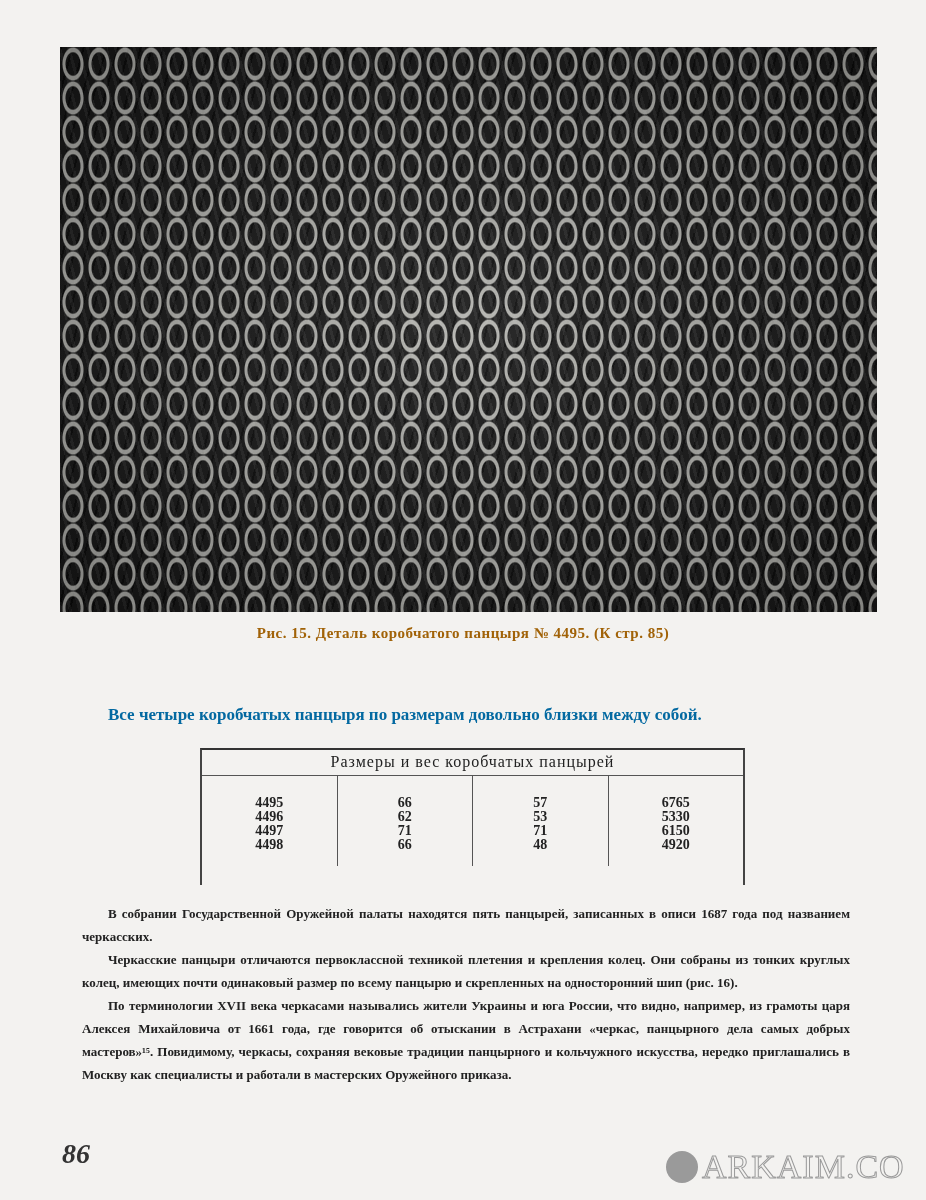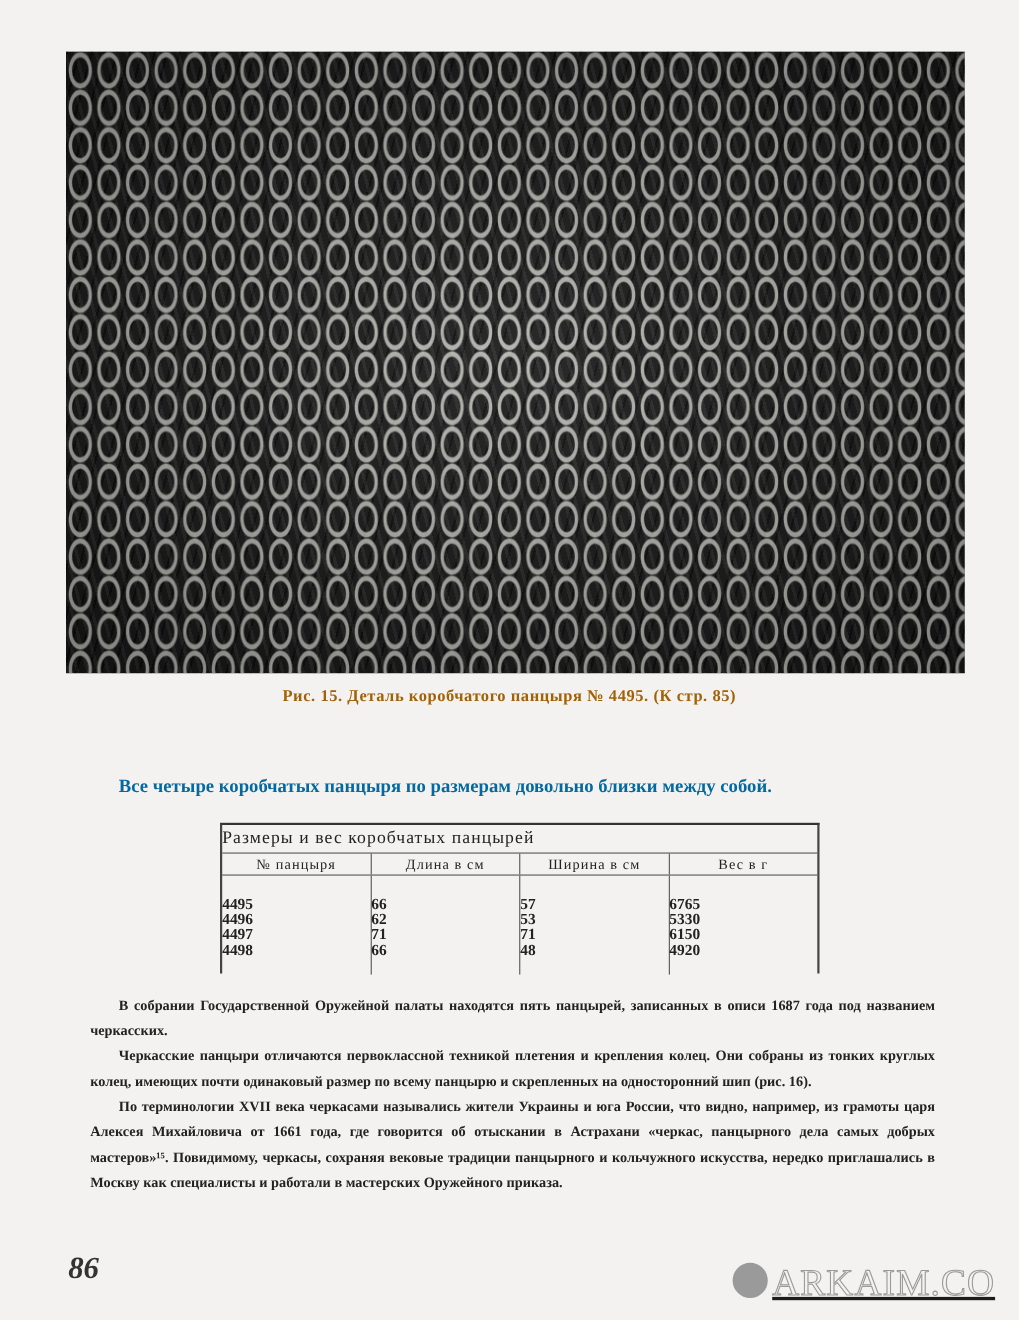--- a/index.html
+++ b/index.html
@@ -30,64 +30,58 @@
   .intro {
     position: absolute; top: 705px; left: 108px; font-size: 17px; font-weight: bold;
     color: #0369a1;
   }
   .tbl {
     position: absolute; left: 200px; top: 748px; width: 541px; height: 135px;
     border-top: 2px solid #333; border-left: 2px solid #444; border-right: 2px solid #444;
     font-size: 13px; color: #222;
   }
   .tbl-title {
-    text-align: left; font-size: 16px; letter-spacing: 1px; padding-top: 3px; height: 22px;
+    text-align: center; font-size: 16px; letter-spacing: 1px; padding-top: 3px; height: 22px;
     border-bottom: 1px solid #555;
   }
   .tbl-head { display: flex; height: 19px; border-bottom: 1px solid #555; letter-spacing: 1px; }
   .tbl-head div { flex: 1; text-align: center; line-height: 19px; }
   .tbl-body { display: flex; height: 90px; }
-  .col { flex: 1; text-align: left; padding-top: 20px; font-weight: bold; line-height: 14px; font-size: 14px; }
+  .col { flex: 1; text-align: center; padding-top: 20px; font-weight: bold; line-height: 14px; font-size: 14px; }
   .col + .col { border-left: 1px solid #555; }
   .tbl-head div + div { border-left: 1px solid #555; }
   .para {
     position: absolute; left: 82px; width: 768px; font-size: 13px; line-height: 23px;
     text-align: justify; font-weight: bold; color: #222;
     font-family: "Liberation Serif", serif;
   }
   .para p { margin: 0; text-indent: 26px; text-align-last: left; }
   .page-num {
     position: absolute; left: 62px; top: 1138px; font-size: 28px; font-style: italic; font-weight: bold; color: #333;
   }
   .watermark {
-    position: absolute; left: 666px; top: 1148px; display: flex; align-items: flex-start; gap: 4px; text-decoration: underline;
+    position: absolute; left: 666px; top: 1148px; display: flex; align-items: center; gap: 4px;
   }
   .wm-dot { width: 32px; height: 32px; border-radius: 50%; background: #9a9a9a; }
   .wm-text {
     font-size: 34px; letter-spacing: 1px; color: transparent;
     -webkit-text-stroke: 1px #9a9a9a; font-family: "Liberation Serif", serif;
   }
 </style>
 </head>
 <body>
 
 <div class="photo"></div>
 
 <div class="caption">Рис. 15. Деталь коробчатого панцыря № 4495. (К стр. 85)</div>
 
 <div class="intro">Все четыре коробчатых панцыря по размерам довольно близки между собой.</div>
 
 <div class="tbl">
   <div class="tbl-title">Размеры и вес коробчатых панцырей</div>
-  <div class="tbl-head">
-    <div>№ панцыря</div>
-    <div>Длина в см</div>
-    <div>Ширина в см</div>
-    <div>Вес в г</div>
-  </div>
   <div class="tbl-body">
     <div class="col">
       <div>4495</div>
       <div>4496</div>
       <div>4497</div>
       <div>4498</div>
     </div>
     <div class="col">
       <div>66</div>
       <div>62</div>

